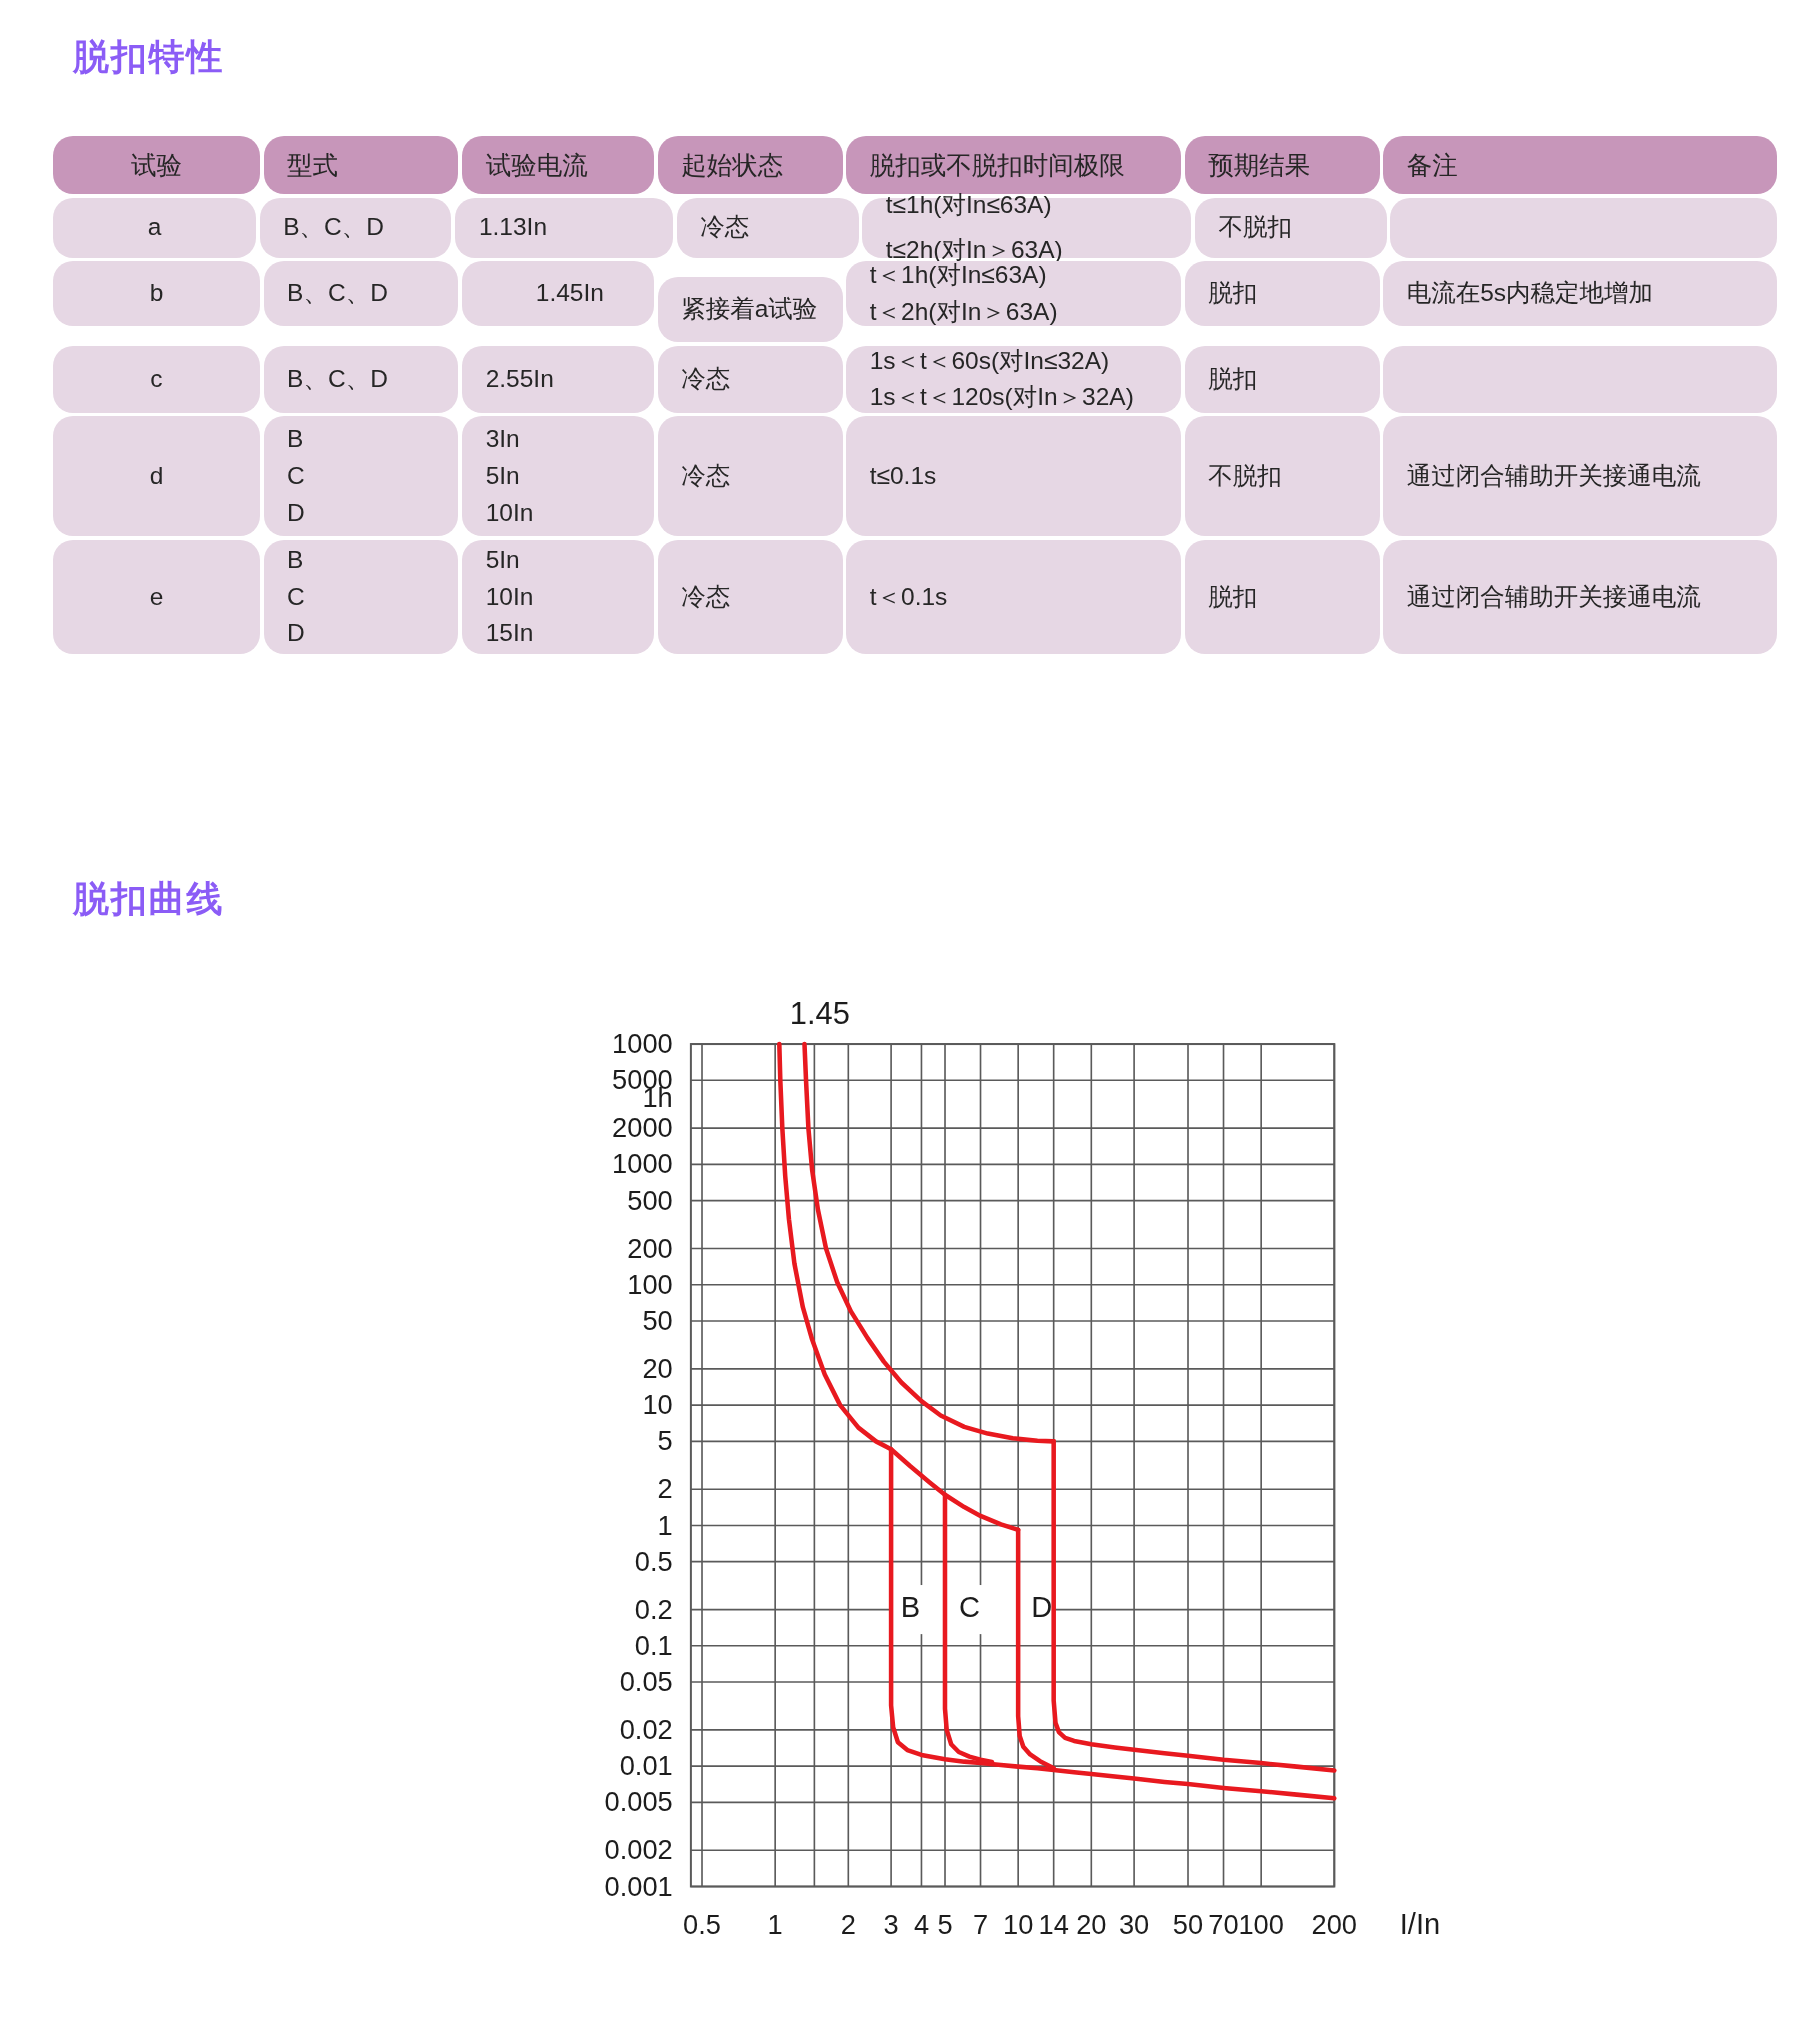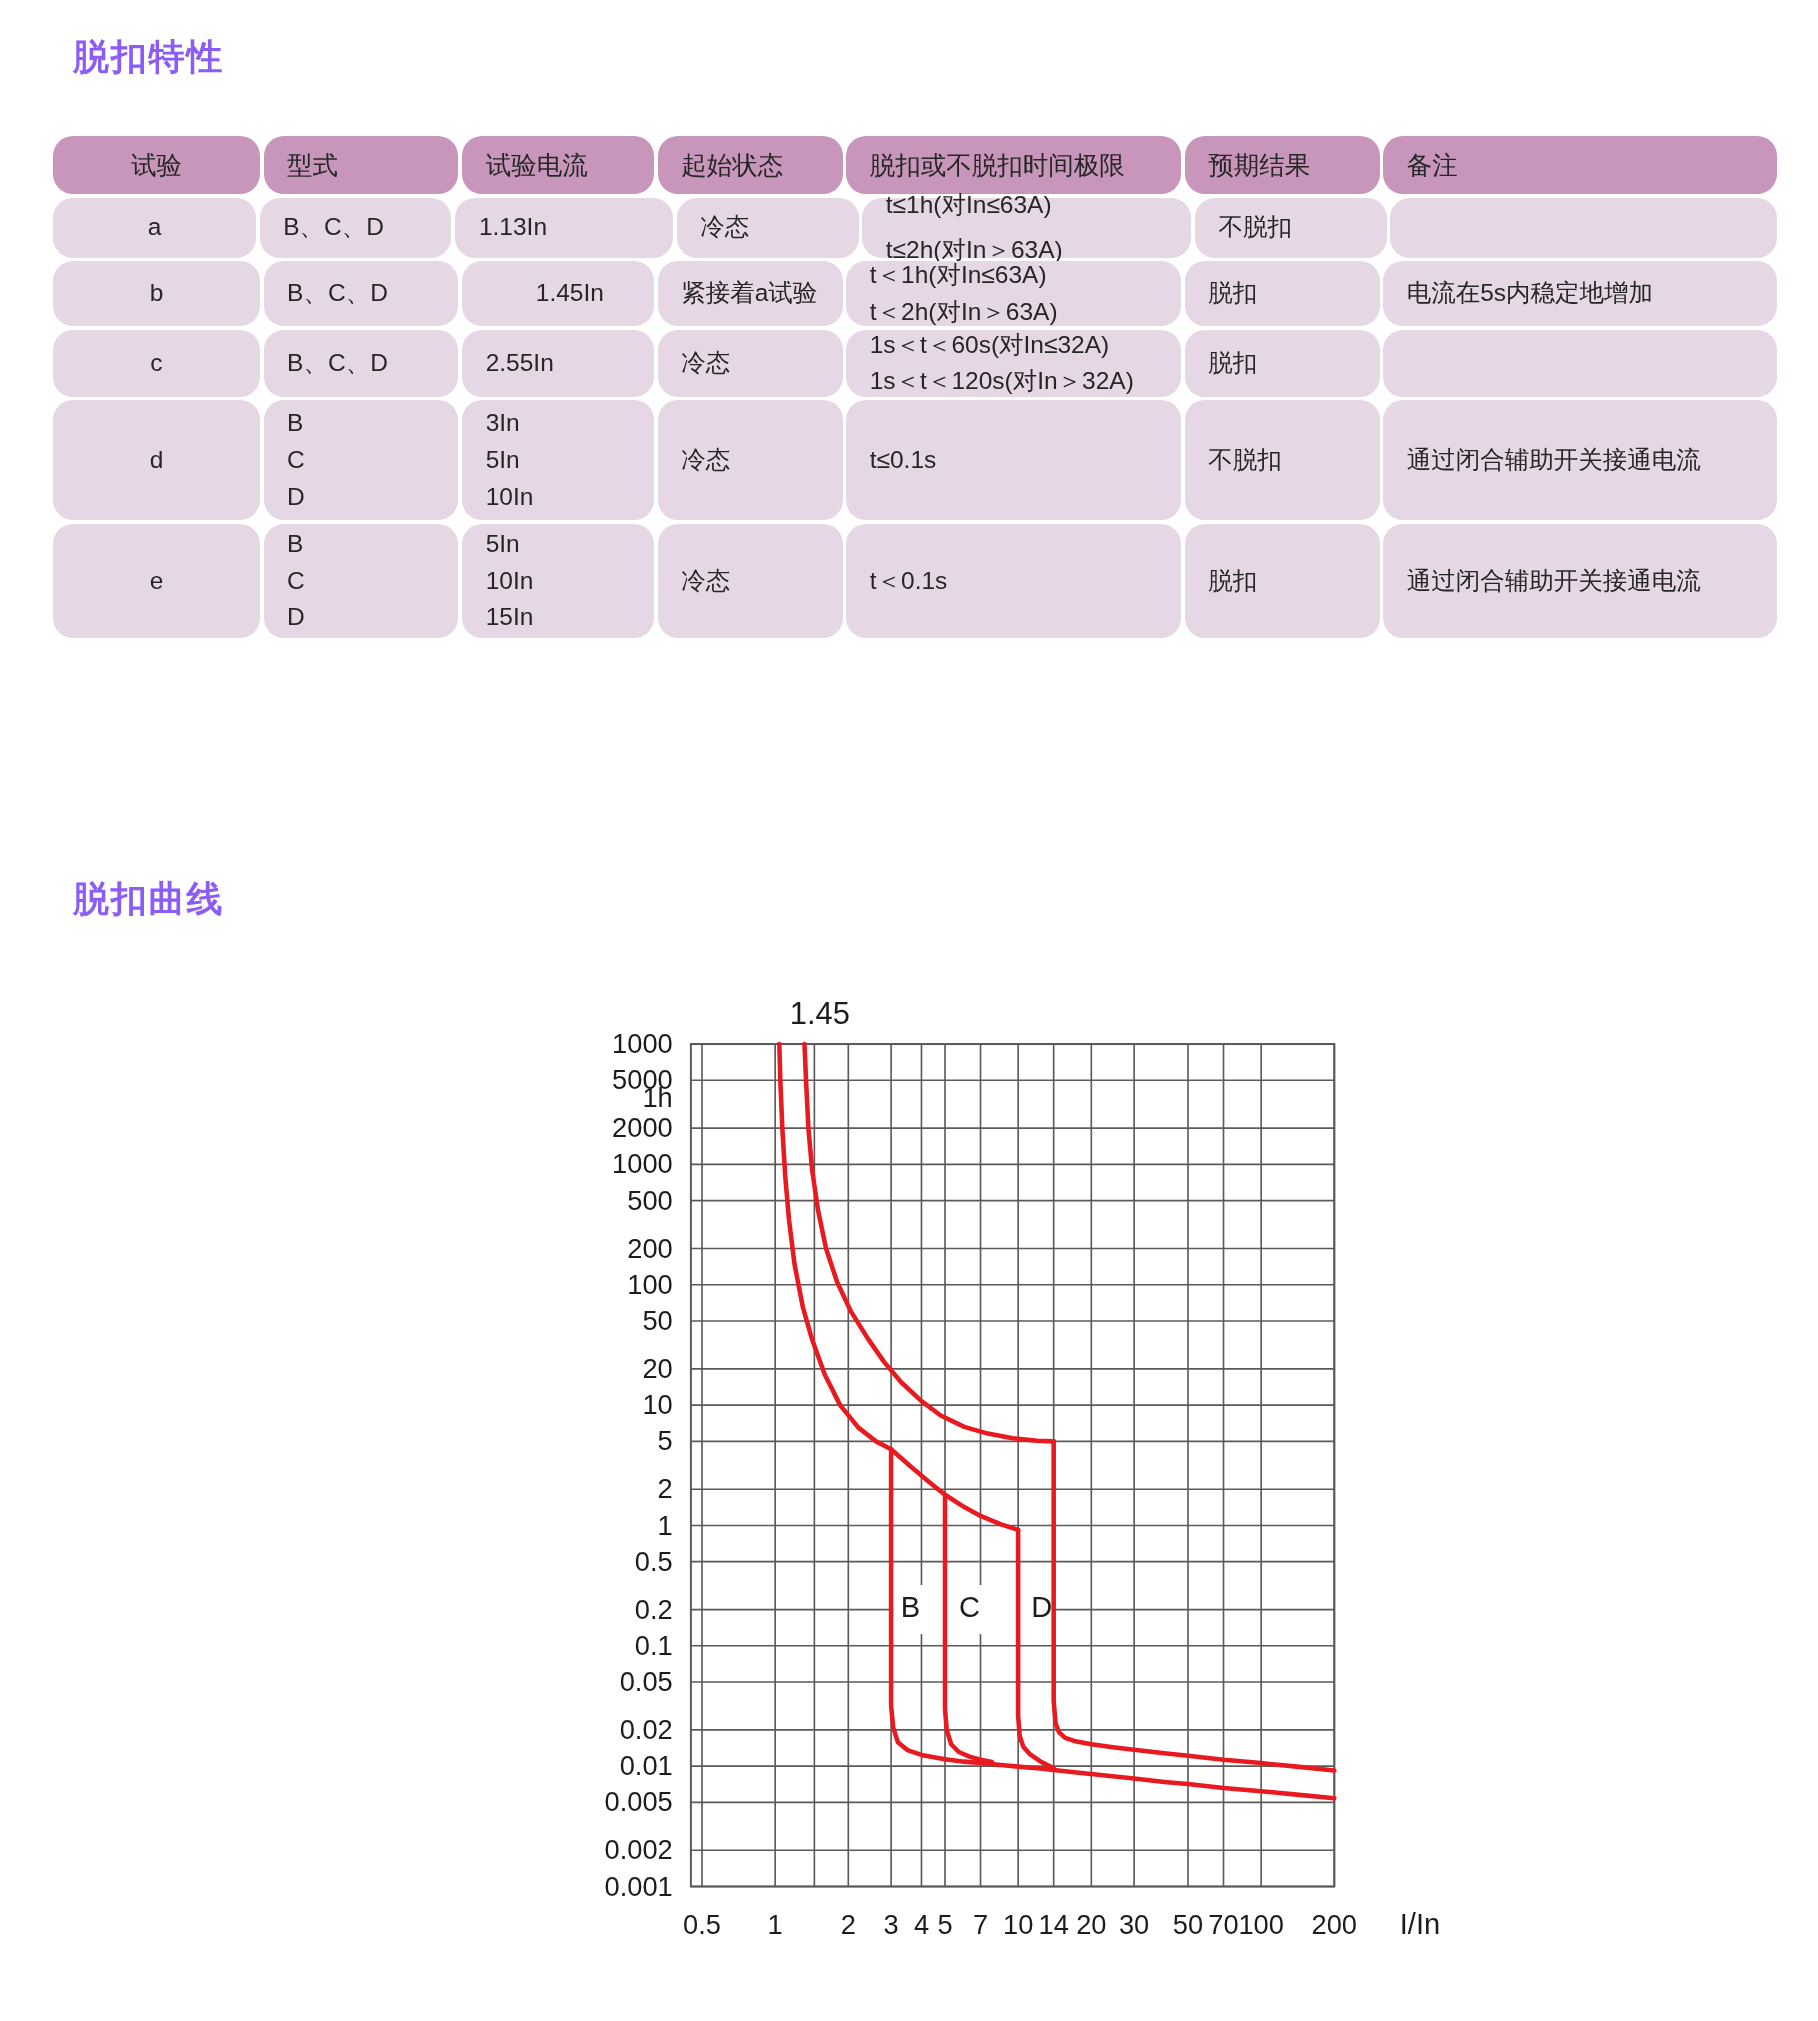--- a/index.html
+++ b/index.html
@@ -78,21 +78,21 @@
       <div class="t-row t-body">
         <div class="t-cell center" style="width: 207px; height: 65px;">
           <div>b</div>
         </div>
         <div class="t-cell" style="width: 195px; height: 65px;">
           <div>B、C、D</div>
         </div>
         <div class="t-cell" style="width: 192px; height: 65px; text-align: center;">
           <div>1.45In</div>
         </div>
-        <div class="t-cell" style="width: 185px; height: 65px;">
+        <div class="t-cell" style="width: 185px; height: 65px; margin-top: 16px;">
           <div>紧接着a试验</div>
         </div>
         <div class="t-cell" style="width: 335px; height: 65px;">
           <div>t＜1h(对In≤63A)</div>
           <div>t＜2h(对In＞63A)</div>
         </div>
         <div class="t-cell" style="width: 195px; height: 65px;">
           <div>脱扣</div>
         </div>
         <div class="t-cell" style="width: 394px; height: 65px;">

